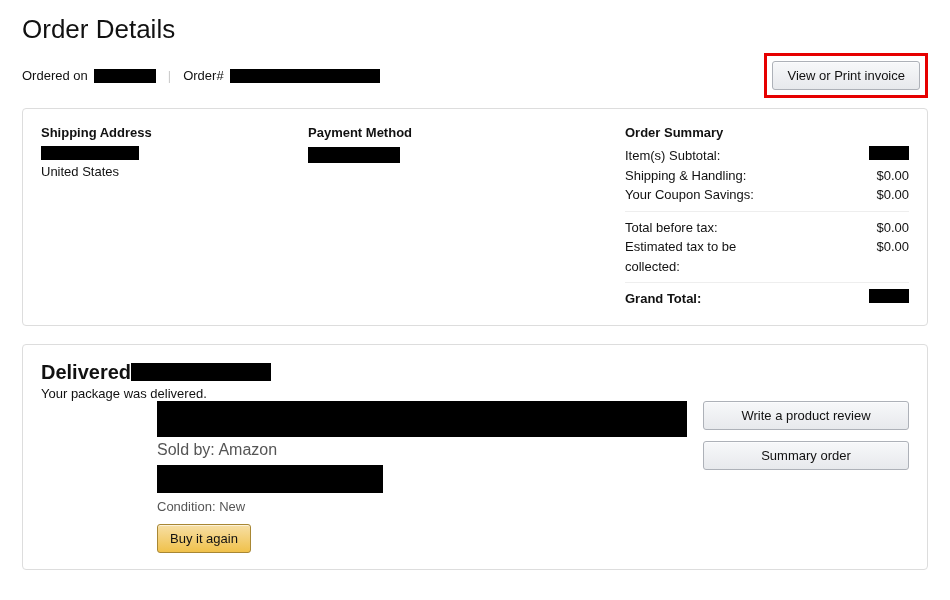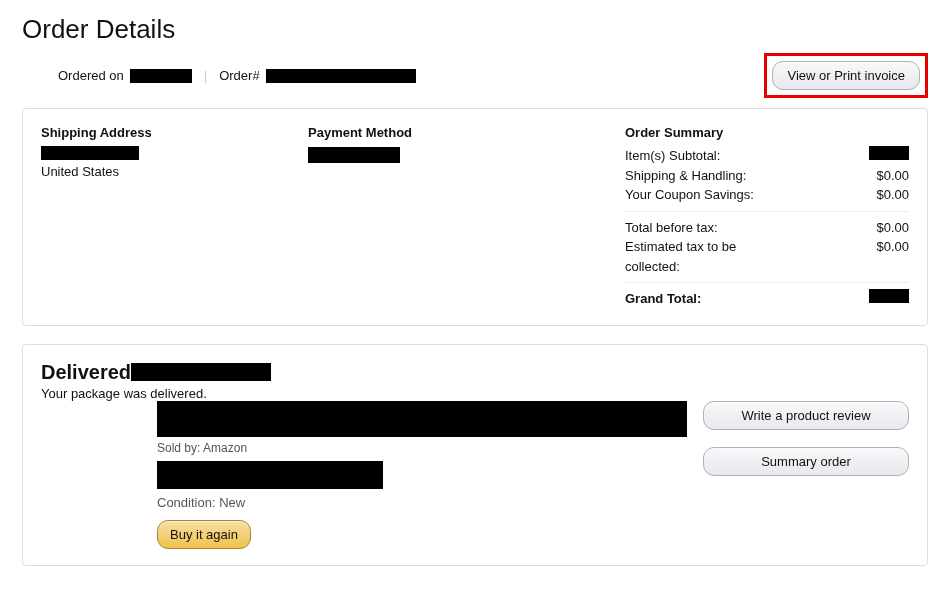--- a/index.html
+++ b/index.html
@@ -24,21 +24,20 @@
       display: flex;
       align-items: center;
       justify-content: space-between;
       margin-bottom: 10px;
     }
     .meta-left {
       display: flex;
       align-items: center;
       gap: 6px;
       font-size: 13px;
-      margin-left: 36px;
     }
     .meta-left .divider {
       color: #ccc;
       margin: 0 6px;
     }
     .redacted {
       display: inline-block;
       background: #000;
       vertical-align: middle;
     }
@@ -46,21 +45,21 @@
       border: 3px solid #e60000;
       padding: 5px;
       display: inline-block;
     }
     .btn {
       display: inline-flex;
       align-items: center;
       justify-content: center;
       background: linear-gradient(to bottom, #f7f8fa, #e7e9ec);
       border: 1px solid #adb1b8;
-      border-radius: 11px;
+      border-radius: 3px;
       padding: 6px 14px;
       font-size: 13px;
       color: #111;
       cursor: pointer;
       text-align: center;
       box-shadow: 0 1px 0 rgba(255,255,255,.6) inset;
     }
     .btn-yellow {
       background: linear-gradient(to bottom, #f7dfa5, #f0c14b);
       border-color: #a88734;
@@ -147,28 +146,28 @@
       width: 100px;
       flex-shrink: 0;
     }
     .item-details {
       flex: 1;
     }
     .item-actions {
       width: 220px;
       display: flex;
       flex-direction: column;
-      gap: 17px;
+      gap: 11px;
     }
     .item-actions .btn {
       width: 100%;
     }
     .sold-by {
       color: #555;
-      font-size: 12px;
+      font-size: 16px;
       margin-top: 4px;
     }
     .condition {
       color: #555;
       font-size: 13px;
       margin-top: 6px;
     }
     .buy-again-wrap {
       margin-top: 10px;
     }

